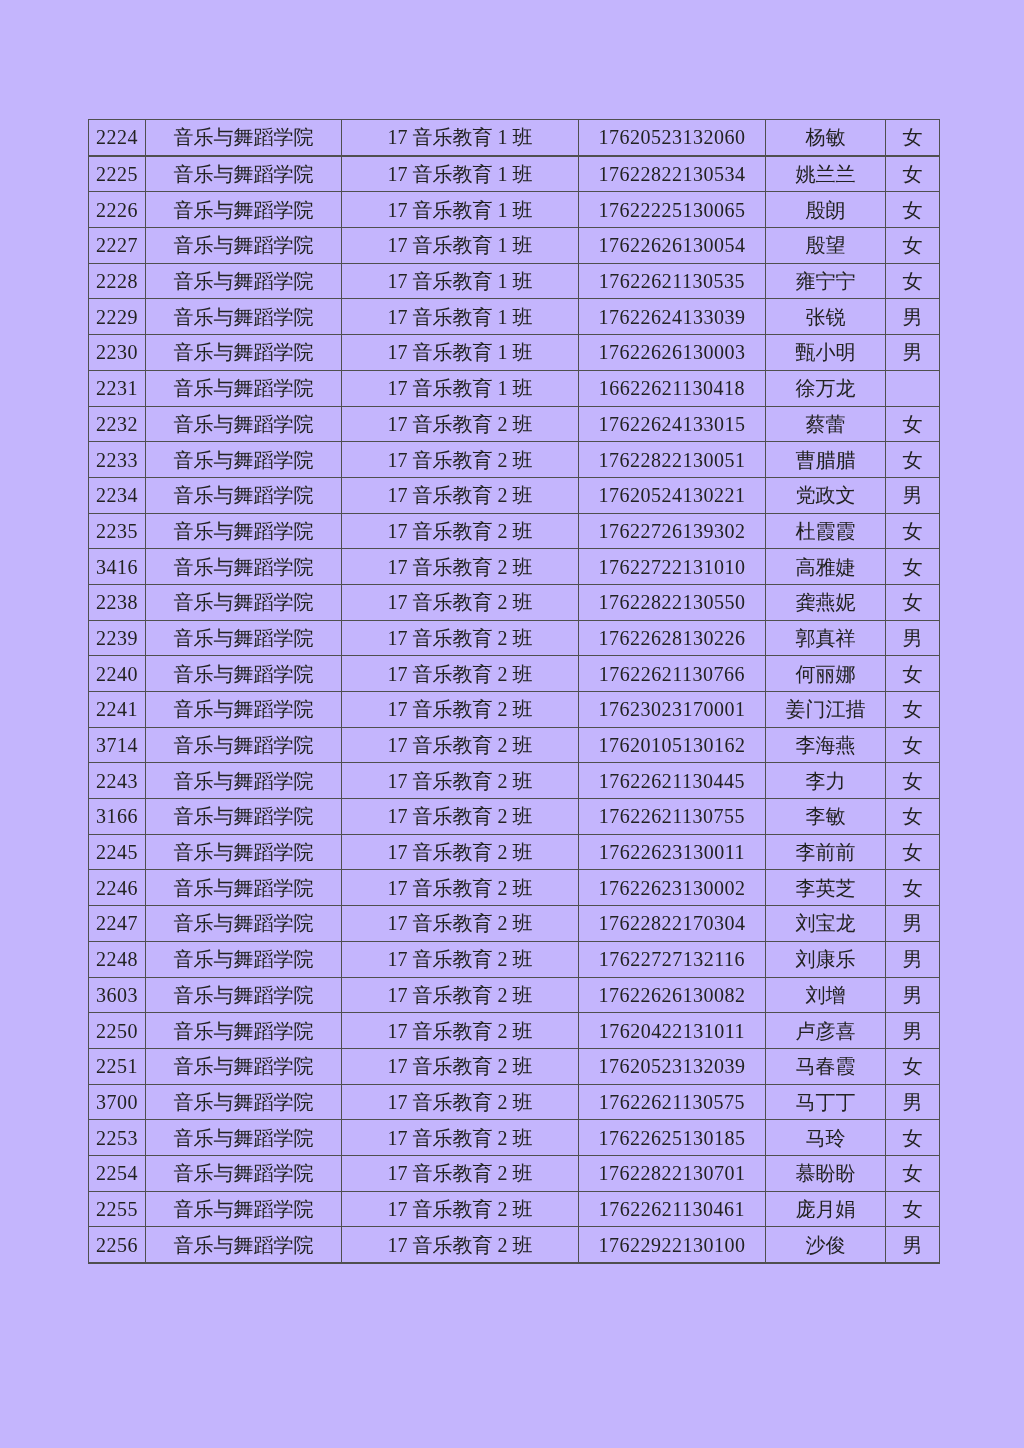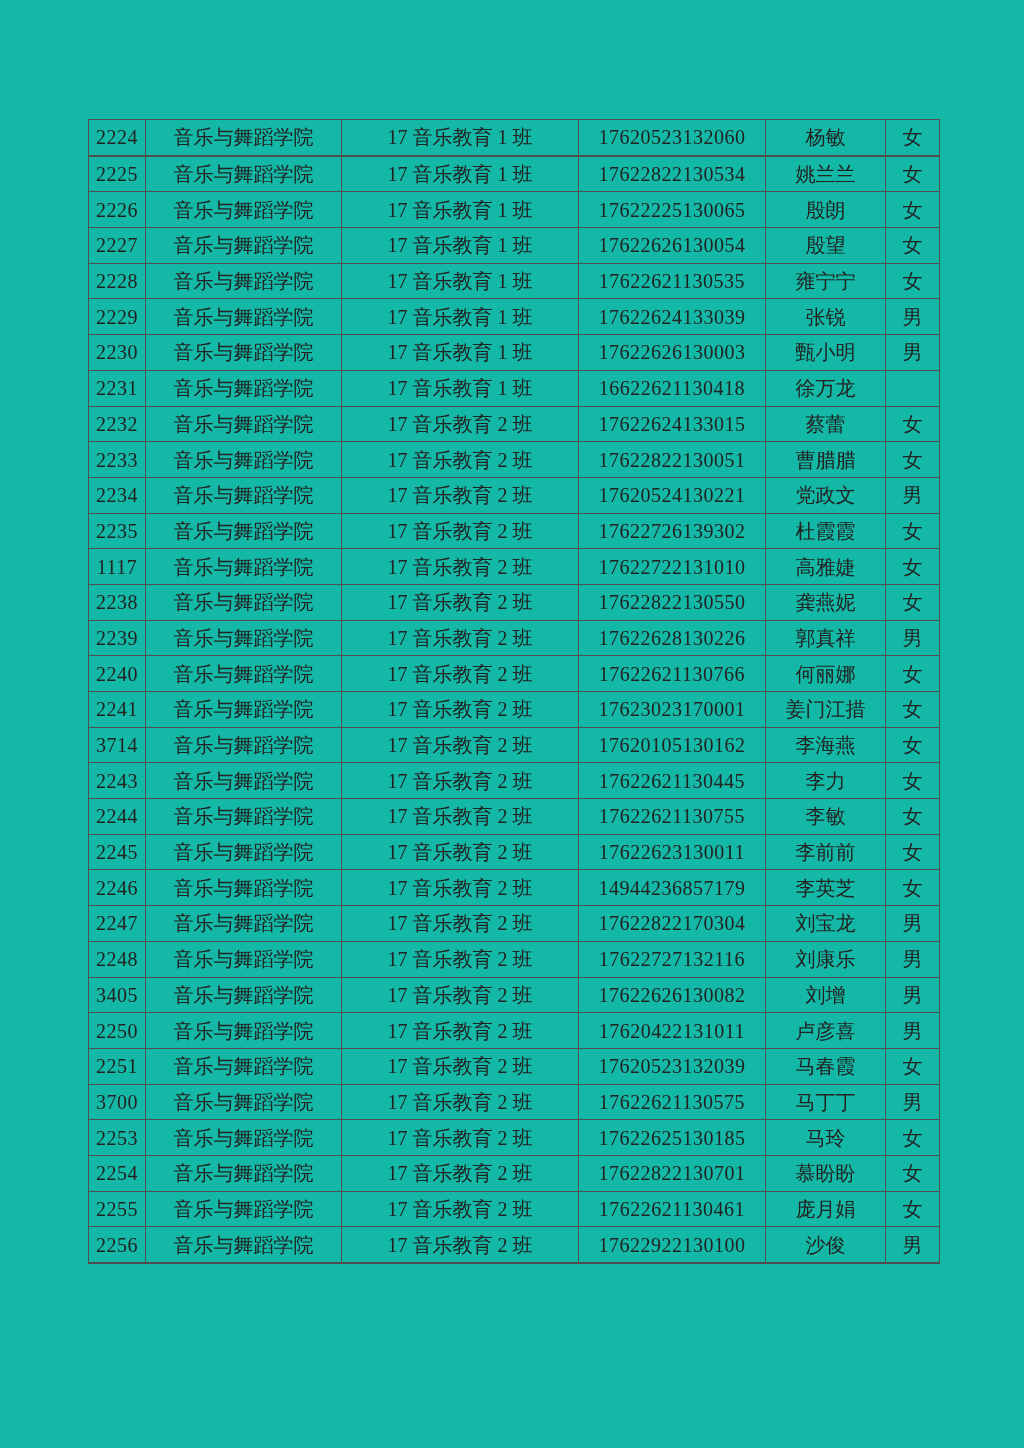--- a/index.html
+++ b/index.html
@@ -4,21 +4,21 @@
 <style>
   html, body {
     margin: 0;
     padding: 0;
     background: #ffffff;
   }
   .page {
     position: relative;
     width: 1024px;
     height: 1448px;
-    background: #14b8a6;
+    background: #c4b5fd;
     font-family: "Liberation Serif", "DejaVu Serif", serif;
     color: #222222;
   }
   table.roster {
     position: absolute;
     left: 88px;
     top: 119px;
     width: 851px;
     border-collapse: collapse;
     table-layout: fixed;
@@ -148,21 +148,21 @@
   </tr>
         <tr>
     <td class="c-seq">2235</td>
     <td class="c-college">音乐与舞蹈学院</td>
     <td class="c-class">17 音乐教育 2 班</td>
     <td class="c-id">17622726139302</td>
     <td class="c-name">杜霞霞</td>
     <td class="c-gender">女</td>
   </tr>
         <tr>
-    <td class="c-seq">1117</td>
+    <td class="c-seq">3416</td>
     <td class="c-college">音乐与舞蹈学院</td>
     <td class="c-class">17 音乐教育 2 班</td>
     <td class="c-id">17622722131010</td>
     <td class="c-name">高雅婕</td>
     <td class="c-gender">女</td>
   </tr>
         <tr>
     <td class="c-seq">2238</td>
     <td class="c-college">音乐与舞蹈学院</td>
     <td class="c-class">17 音乐教育 2 班</td>
@@ -204,61 +204,61 @@
   </tr>
         <tr>
     <td class="c-seq">2243</td>
     <td class="c-college">音乐与舞蹈学院</td>
     <td class="c-class">17 音乐教育 2 班</td>
     <td class="c-id">17622621130445</td>
     <td class="c-name">李力</td>
     <td class="c-gender">女</td>
   </tr>
         <tr>
-    <td class="c-seq">2244</td>
+    <td class="c-seq">3166</td>
     <td class="c-college">音乐与舞蹈学院</td>
     <td class="c-class">17 音乐教育 2 班</td>
     <td class="c-id">17622621130755</td>
     <td class="c-name">李敏</td>
     <td class="c-gender">女</td>
   </tr>
         <tr>
     <td class="c-seq">2245</td>
     <td class="c-college">音乐与舞蹈学院</td>
     <td class="c-class">17 音乐教育 2 班</td>
     <td class="c-id">17622623130011</td>
     <td class="c-name">李前前</td>
     <td class="c-gender">女</td>
   </tr>
         <tr>
     <td class="c-seq">2246</td>
     <td class="c-college">音乐与舞蹈学院</td>
     <td class="c-class">17 音乐教育 2 班</td>
-    <td class="c-id">14944236857179</td>
+    <td class="c-id">17622623130002</td>
     <td class="c-name">李英芝</td>
     <td class="c-gender">女</td>
   </tr>
         <tr>
     <td class="c-seq">2247</td>
     <td class="c-college">音乐与舞蹈学院</td>
     <td class="c-class">17 音乐教育 2 班</td>
     <td class="c-id">17622822170304</td>
     <td class="c-name">刘宝龙</td>
     <td class="c-gender">男</td>
   </tr>
         <tr>
     <td class="c-seq">2248</td>
     <td class="c-college">音乐与舞蹈学院</td>
     <td class="c-class">17 音乐教育 2 班</td>
     <td class="c-id">17622727132116</td>
     <td class="c-name">刘康乐</td>
     <td class="c-gender">男</td>
   </tr>
         <tr>
-    <td class="c-seq">3405</td>
+    <td class="c-seq">3603</td>
     <td class="c-college">音乐与舞蹈学院</td>
     <td class="c-class">17 音乐教育 2 班</td>
     <td class="c-id">17622626130082</td>
     <td class="c-name">刘增</td>
     <td class="c-gender">男</td>
   </tr>
         <tr>
     <td class="c-seq">2250</td>
     <td class="c-college">音乐与舞蹈学院</td>
     <td class="c-class">17 音乐教育 2 班</td>

